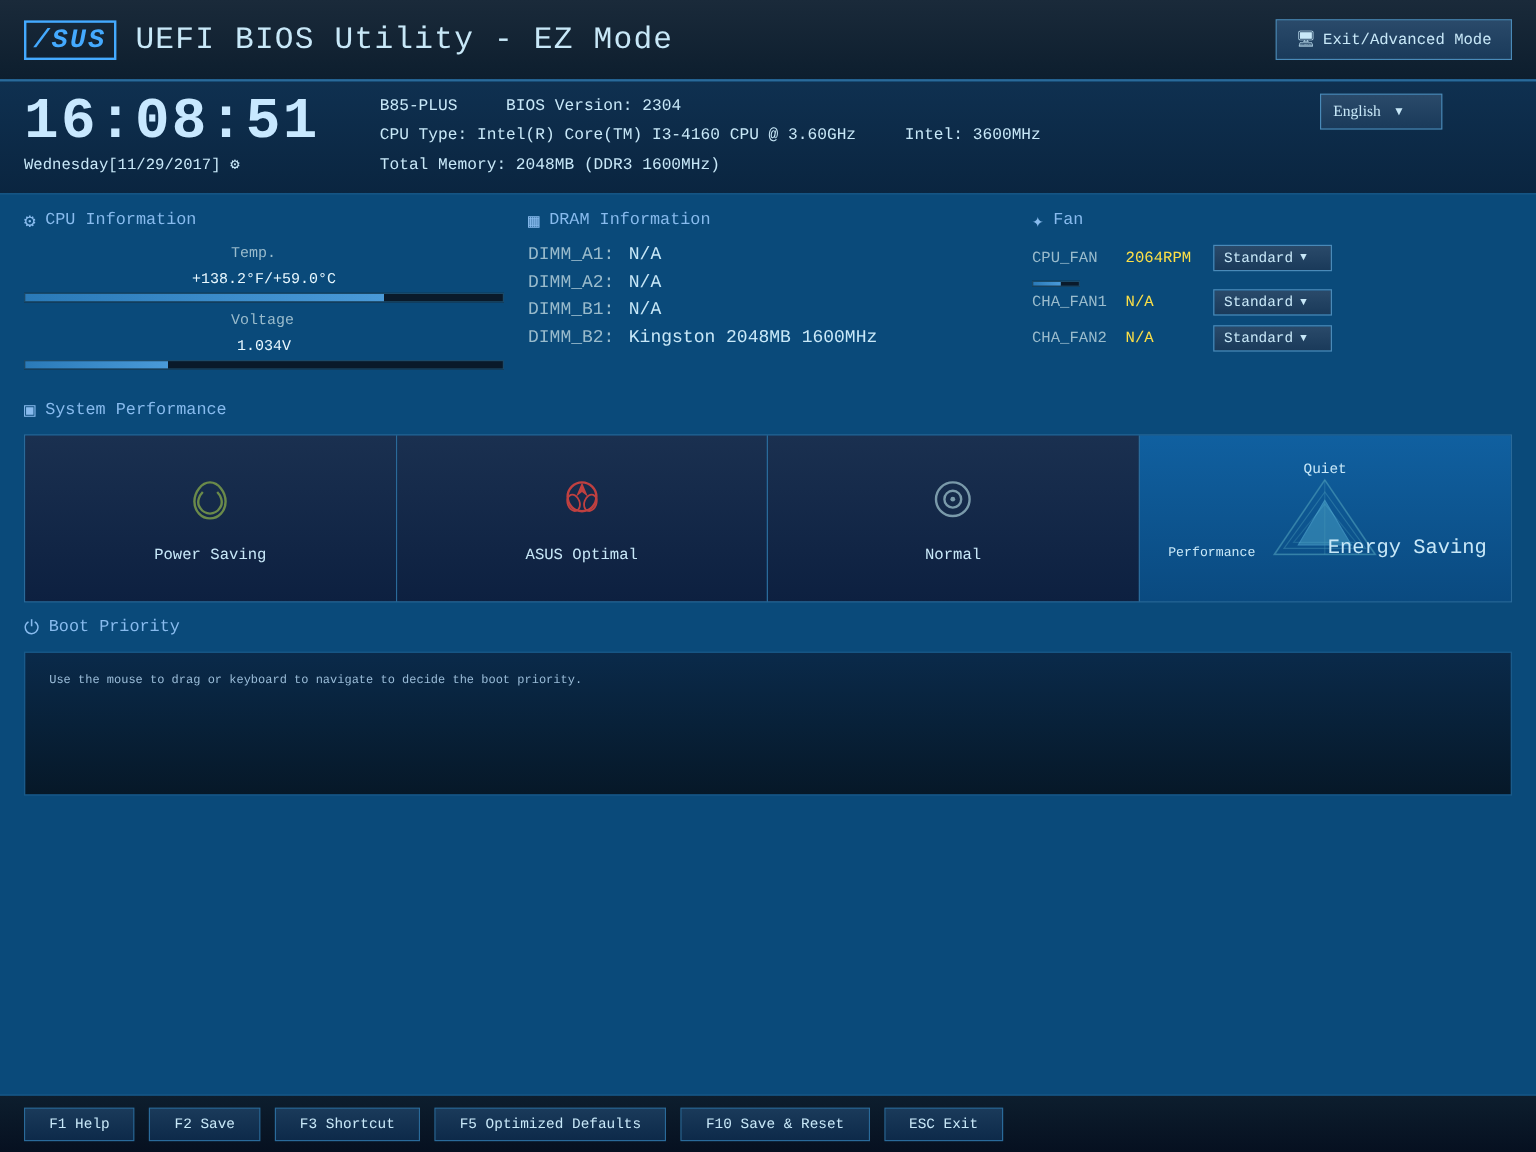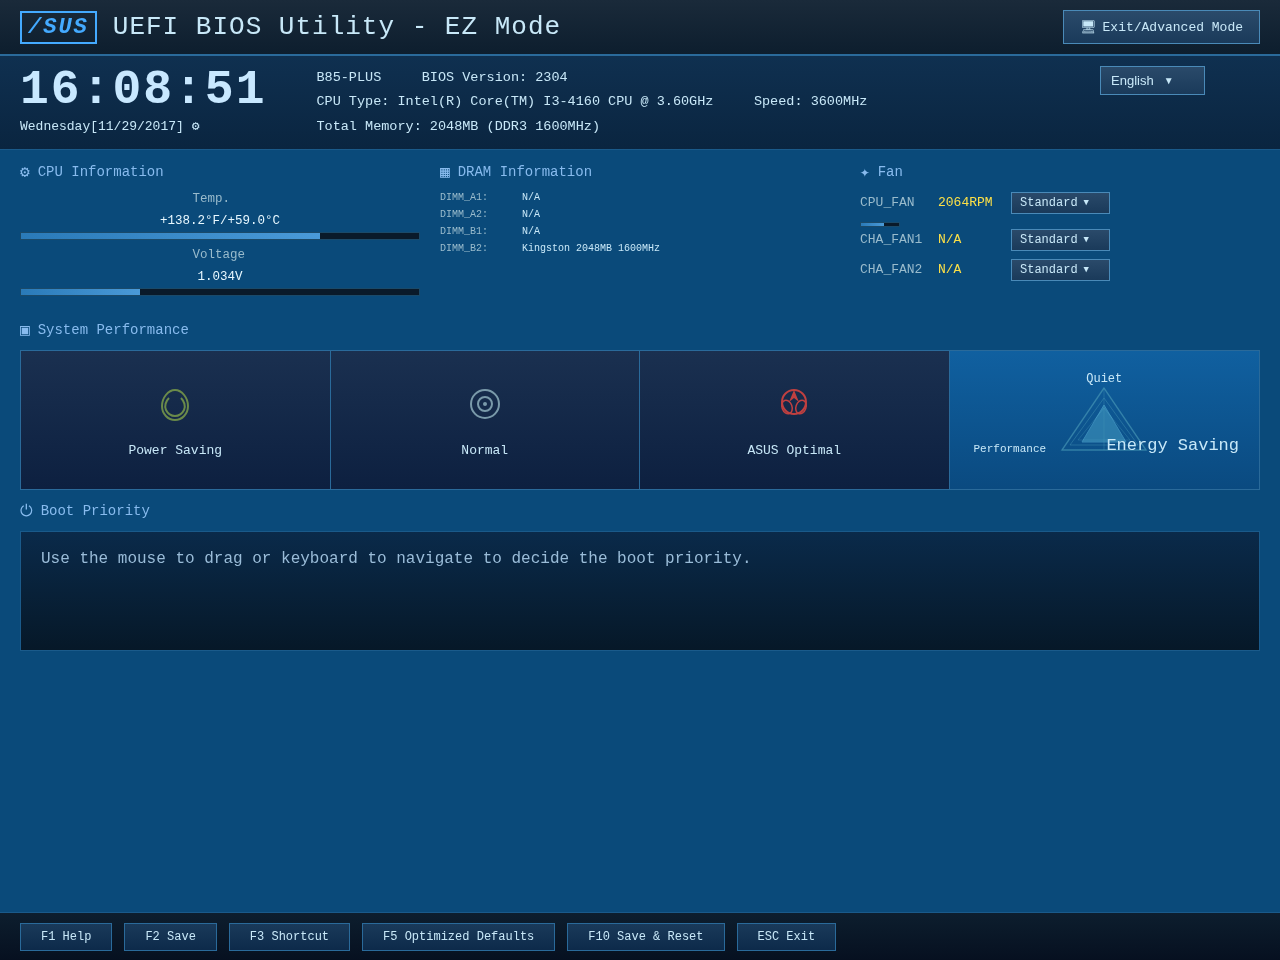--- a/index.html
+++ b/index.html
@@ -11,21 +11,21 @@
       font-family: 'Courier New', Courier, monospace;
       color: #c8e8f8;
       overflow: hidden;
     }
 
     
     .header {
       background: linear-gradient(180deg, #1a2a3a 0%, #0d1e2e 100%);
       border-bottom: 2px solid #2a6a9a;
       padding: 0 20px;
-      height: 56px;
+      height: 68px;
       display: flex;
       align-items: center;
       justify-content: space-between;
     }
 
     .header-left {
       display: flex;
       align-items: center;
       gap: 16px;
     }
@@ -101,21 +101,21 @@
       min-width: 160px;
       display: flex;
       align-items: flex-start;
     }
 
     .lang-dropdown {
       background: linear-gradient(180deg, #2a4a6a, #1a3a5a);
       border: 1px solid #4a8ab8;
       color: #c8e8f8;
       padding: 6px 30px 6px 10px;
-      font-family: Liberation Sans, sans-serif;
+      font-family: Liberation Serif, serif;
       font-size: 13px;
       cursor: pointer;
       position: relative;
       display: flex;
       align-items: center;
       gap: 10px;
     }
 
     .lang-dropdown::after {
       content: '▼';
@@ -164,21 +164,21 @@
     .volt-fill { width: 30%; }
 
     
     .dram-section {
       background: transparent;
     }
 
     .dram-row {
       display: flex;
       gap: 12px;
-      font-size: 10px;
+      font-size: 15px;
       margin-bottom: 6px;
     }
 
     .dram-label { color: #9bc; min-width: 70px; }
     .dram-value { color: #c8e8f8; }
 
     
     .fan-section {
       background: transparent;
     }
@@ -310,21 +310,21 @@
     
     .boot-section {
       grid-column: 1 / -1;
     }
 
     .boot-content {
       background: linear-gradient(180deg, #0a2a4a 0%, #061828 100%);
       border: 1px solid #1a5a8a;
       padding: 18px 20px;
       min-height: 120px;
-      font-size: 16px;
+      font-size: 10px;
       color: #9abcd8;
     }
 
     
     .bottom-bar {
       position: absolute;
       bottom: 0;
       left: 0;
       right: 0;
       background: linear-gradient(180deg, #0d1e2e 0%, #061020 100%);
@@ -381,21 +381,21 @@
   </div>
   <div class="system-info">
     <div>
       <span>B85-PLUS</span>
       &nbsp;&nbsp;&nbsp;
       <span>BIOS Version: 2304</span>
     </div>
     <div>
       <span>CPU Type: Intel(R) Core(TM) I3-4160 CPU @ 3.60GHz</span>
       &nbsp;&nbsp;&nbsp;
-      <span>Speed: 3600MHz</span>
+      <span>Intel: 3600MHz</span>
     </div>
     <div>Total Memory: 2048MB (DDR3 1600MHz)</div>
   </div>
   <div class="lang-section">
     <div class="lang-dropdown">
       <span>English</span>
     </div>
   </div>
 </div>
 
@@ -484,45 +484,45 @@
 
       <div class="perf-option inactive">
         <div class="perf-icon power-saving">
           <svg width="50" height="44" viewBox="0 0 50 44">
             <path d="M25 8 C18 8 12 16 12 24 C12 32 18 38 25 38 C32 38 38 32 38 24 C38 16 32 8 25 8 Z" fill="none" stroke="#6a8a4a" stroke-width="2"></path>
             <path d="M19 16 C16 19 14 24 16 28 C18 32 22 34 25 34" fill="none" stroke="#6a8a4a" stroke-width="2"></path>
             <path d="M31 16 C34 19 36 24 34 28 C32 32 28 34 25 34" fill="none" stroke="#6a8a4a" stroke-width="2"></path>
           </svg>
         </div>
         <div class="perf-label">Power Saving</div>
-      </div>
-
-      <div class="perf-option inactive">
-        <div class="perf-icon normal">
-          <svg width="50" height="44" viewBox="0 0 50 44">
-            <circle cx="25" cy="22" r="14" fill="none" stroke="#7a9aaa" stroke-width="2"></circle>
-            <circle cx="25" cy="22" r="7" fill="none" stroke="#7a9aaa" stroke-width="2"></circle>
-            <circle cx="25" cy="22" r="2" fill="#7a9aaa"></circle>
-          </svg>
-        </div>
-        <div class="perf-label">Normal</div>
       </div>
 
       <div class="perf-option inactive">
         <div class="perf-icon optimal">
           <svg width="50" height="44" viewBox="0 0 50 44">
             <circle cx="25" cy="20" r="12" fill="none" stroke="#c04040" stroke-width="2"></circle>
             <path d="M25 8 L20 20 L25 16 L30 20 Z" fill="#c04040"></path>
             <ellipse cx="18" cy="25" rx="5" ry="7" fill="none" stroke="#c04040" stroke-width="1.5" transform="rotate(-20,18,25)"></ellipse>
             <ellipse cx="32" cy="25" rx="5" ry="7" fill="none" stroke="#c04040" stroke-width="1.5" transform="rotate(20,32,25)"></ellipse>
           </svg>
         </div>
         <div class="perf-label">ASUS Optimal</div>
       </div>
 
+      <div class="perf-option inactive">
+        <div class="perf-icon normal">
+          <svg width="50" height="44" viewBox="0 0 50 44">
+            <circle cx="25" cy="22" r="14" fill="none" stroke="#7a9aaa" stroke-width="2"></circle>
+            <circle cx="25" cy="22" r="7" fill="none" stroke="#7a9aaa" stroke-width="2"></circle>
+            <circle cx="25" cy="22" r="2" fill="#7a9aaa"></circle>
+          </svg>
+        </div>
+        <div class="perf-label">Normal</div>
+      </div>
+
       <div class="perf-option chart-option">
         <div class="chart-container">
           <span class="chart-label-quiet">Quiet</span>
           <svg class="triangle-svg" viewBox="0 0 100 80">
 
             <polygon points="50,8 8,70 92,70" fill="none" stroke="#4a9ab8" stroke-width="1.5" opacity="0.5"></polygon>
 
             <polygon points="50,18 16,65 84,65" fill="none" stroke="#4a9ab8" stroke-width="1" opacity="0.4"></polygon>
             <polygon points="50,28 24,60 76,60" fill="none" stroke="#4a9ab8" stroke-width="1" opacity="0.3"></polygon>
 

